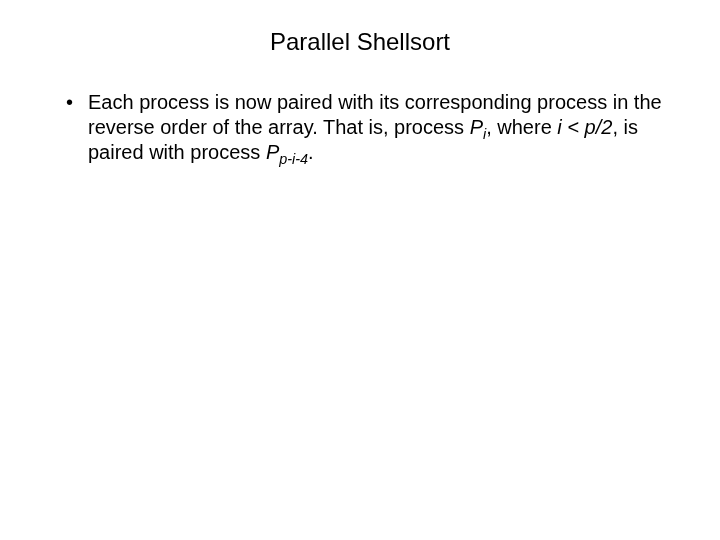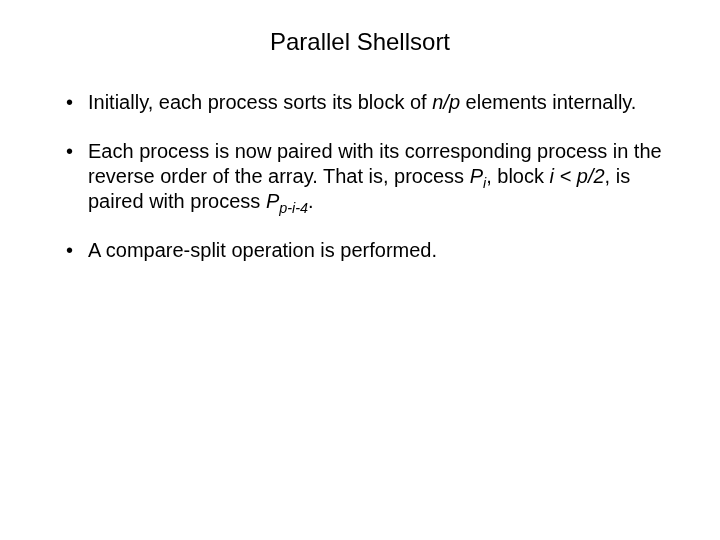--- a/index.html
+++ b/index.html
@@ -48,16 +48,14 @@
       vertical-align: sub;
       line-height: 0;
     }
   </style>
 </head>
 <body>
 
 <h1 class="title">Parallel Shellsort</h1>
 
 <ul>
-  <li><span>Initially, each process sorts its block of </span><span class="italic">n/p</span><span> elements internally.</span></li>
-  <li><span>Each process is now paired with its corresponding process in the reverse order of the array. That is, process </span><span class="italic">P</span><sub>i</sub><span>, block </span><span class="italic">i &lt; p/2</span><span>, is paired with process </span><span class="italic">P</span><sub>p-i-4</sub><span>.</span></li>
-  <li><span>A compare-split operation is performed.</span></li>
+  <li><span>Each process is now paired with its corresponding process in the reverse order of the array. That is, process </span><span class="italic">P</span><sub>i</sub><span>, where </span><span class="italic">i &lt; p/2</span><span>, is paired with process </span><span class="italic">P</span><sub>p-i-4</sub><span>.</span></li>
 </ul>
 
 </body></html>

